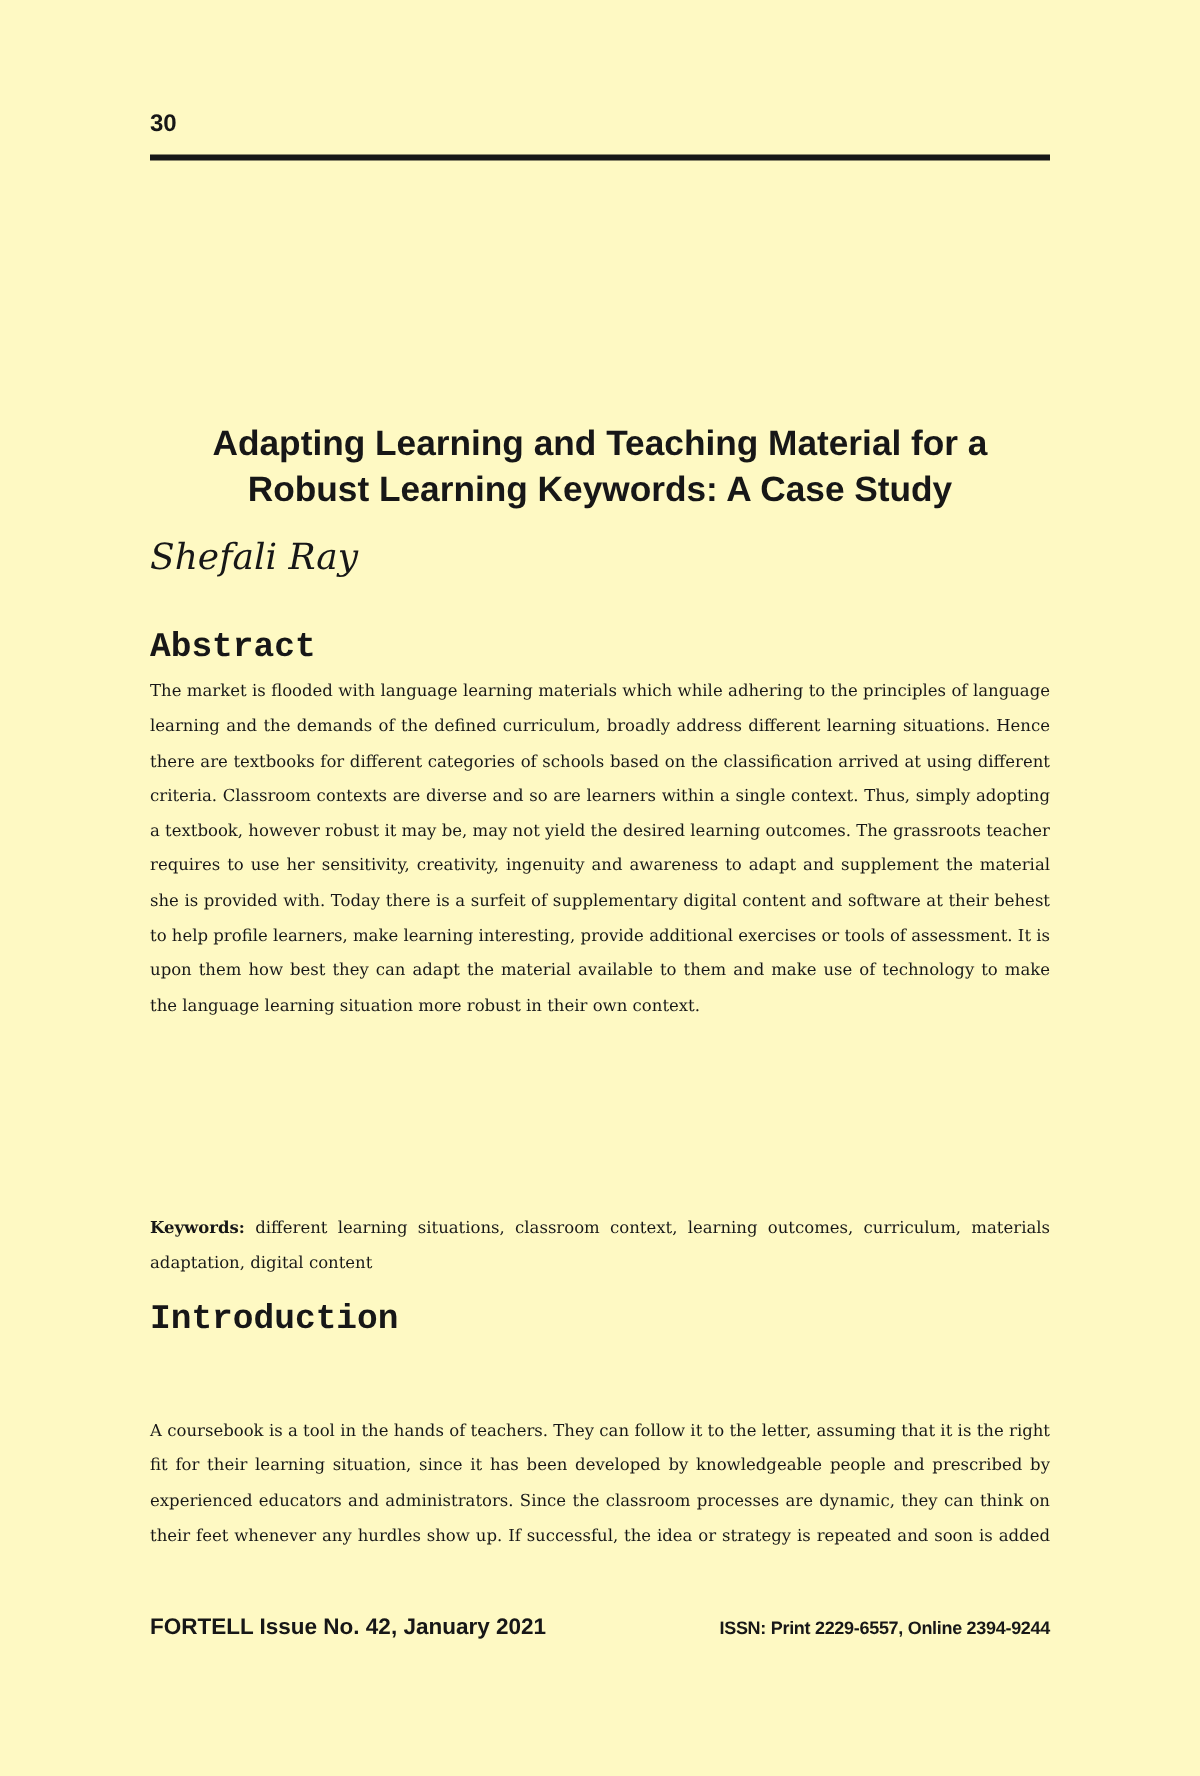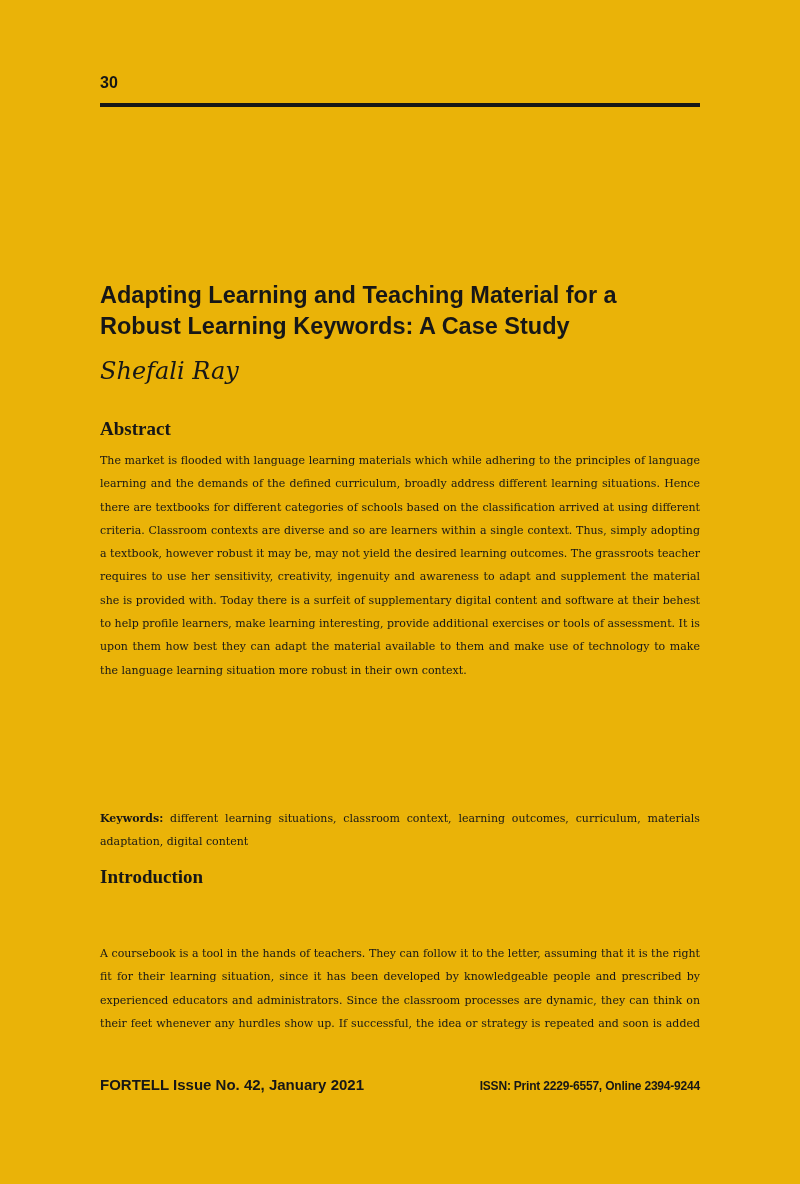--- a/index.html
+++ b/index.html
@@ -4,21 +4,21 @@
 <style>
   html, body {
     margin: 0;
     padding: 0;
     background: #e9e9e9;
   }
   .page {
     position: relative;
     width: 800px;
     height: 1184px;
-    background: #eab308;
+    background: #fef9c3;
     color: #171717;
     overflow: hidden;
     margin: 0 auto;
   }
   .content-col {
     position: absolute;
     left: 100px;
     width: 600px;
   }
   .page-number {
@@ -28,35 +28,36 @@
     font-size: 16px;
   }
   .header-rule {
     top: 103px;
     height: 4px;
     background: #171717;
     border: none;
   }
   .article-title {
     top: 280px;
+    text-align: center;
     font-family: "Liberation Sans", sans-serif;
     font-weight: 700;
     font-size: 23.5px;
     line-height: 31px;
   }
   .author-name {
     top: 357px;
     font-family: "DejaVu Serif", serif;
     font-style: italic;
     font-size: 24px;
   }
   .section-heading {
-    font-family: Liberation Serif, serif;
+    font-family: Liberation Mono, monospace;
     font-weight: 700;
-    font-size: 19px;
+    font-size: 23px;
   }
   .abstract-heading { top: 418px; }
   .body-text {
     font-family: "DejaVu Serif", serif;
     font-size: 11px;
     line-height: 23.3px;
     text-align: justify;
     margin: 0;
   }
   .abstract-body { top: 449px; }

